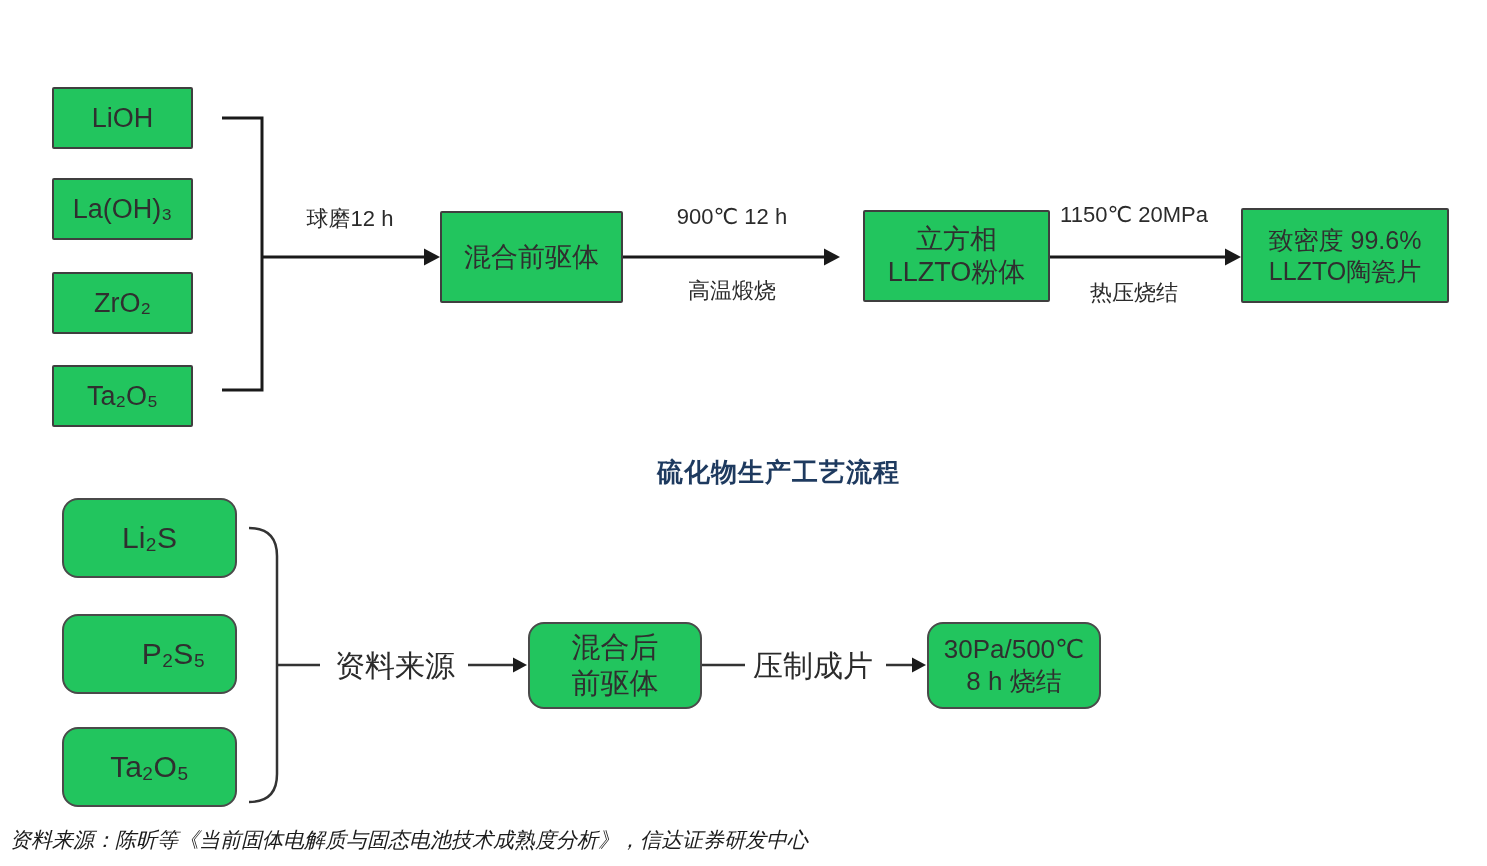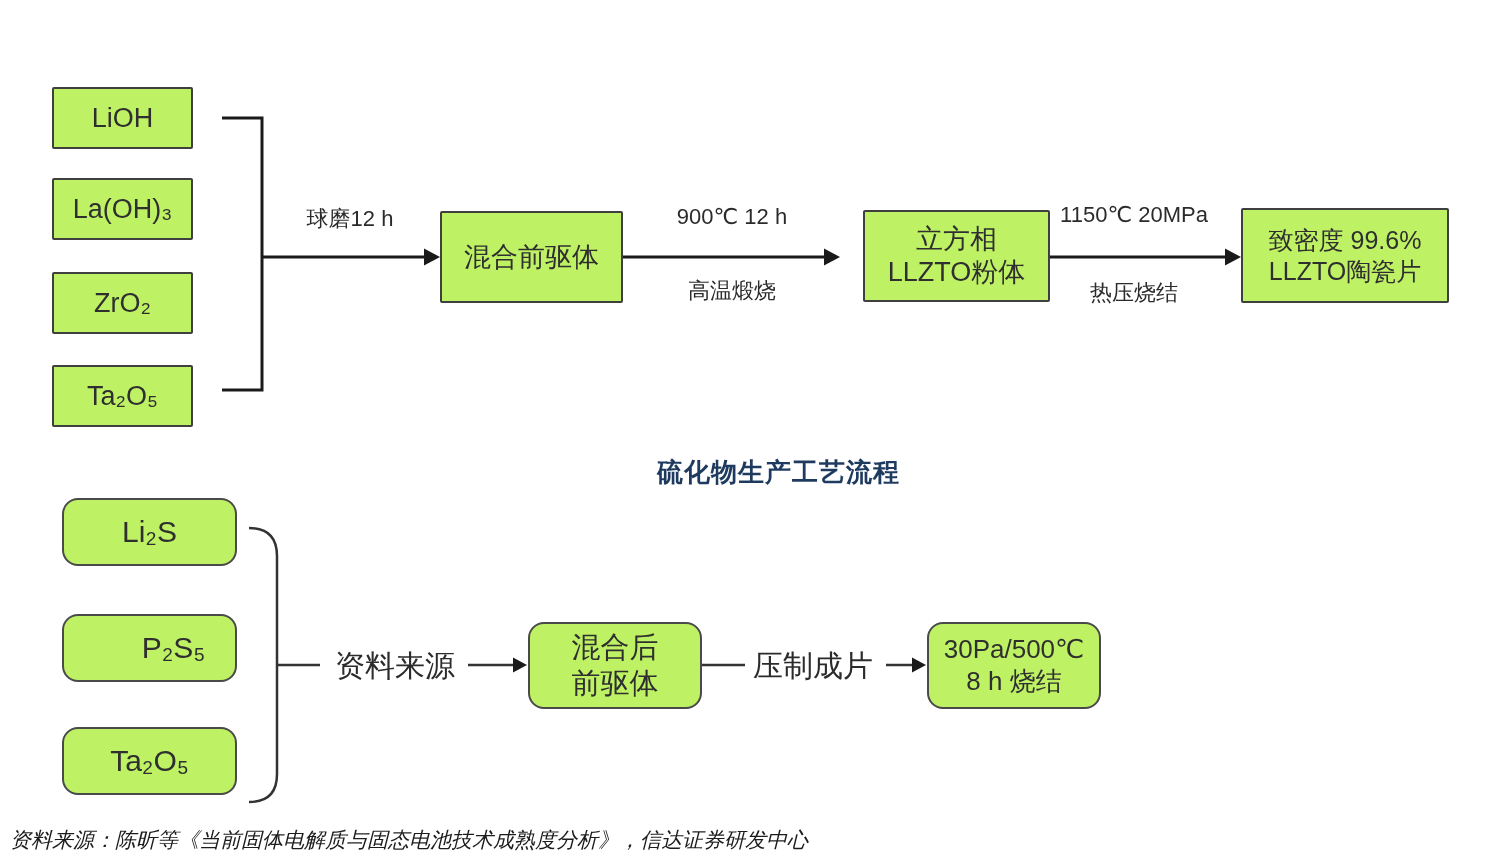--- a/index.html
+++ b/index.html
@@ -21,35 +21,35 @@
     position: absolute;
     color: #1e3a5f;
     font-family: "Liberation Serif", "DejaVu Serif", serif;
     font-weight: bold;
     font-size: 26px;
     letter-spacing: 1px;
     white-space: nowrap;
   }
   .node {
     position: absolute;
-    background: #bef264;
+    background: #22c55e;
     border: 2px solid #3f3f3f;
     display: flex;
     flex-direction: column;
     align-items: center;
     justify-content: center;
     text-align: center;
     color: #2f2f2f;
     line-height: 1.22;
     white-space: nowrap;
   }
   .sq { border-radius: 2px; }
   .rd { border-radius: 16px; border-color: #4a4a4a; }
   .f1-input { left: 52px; width: 141px; height: 62px; font-size: 27px; }
-  .f2-input { left: 62px; width: 175px; height: 68px; font-size: 30px; }
+  .f2-input { left: 62px; width: 175px; height: 80px; font-size: 30px; }
   .step-label {
     position: absolute;
     color: #2b2b2b;
     text-align: center;
     white-space: nowrap;
   }
   .f1-label { font-size: 22px; width: 200px; }
   .f2-label { font-size: 30px; width: 150px; }
   .footer {
     position: absolute;

